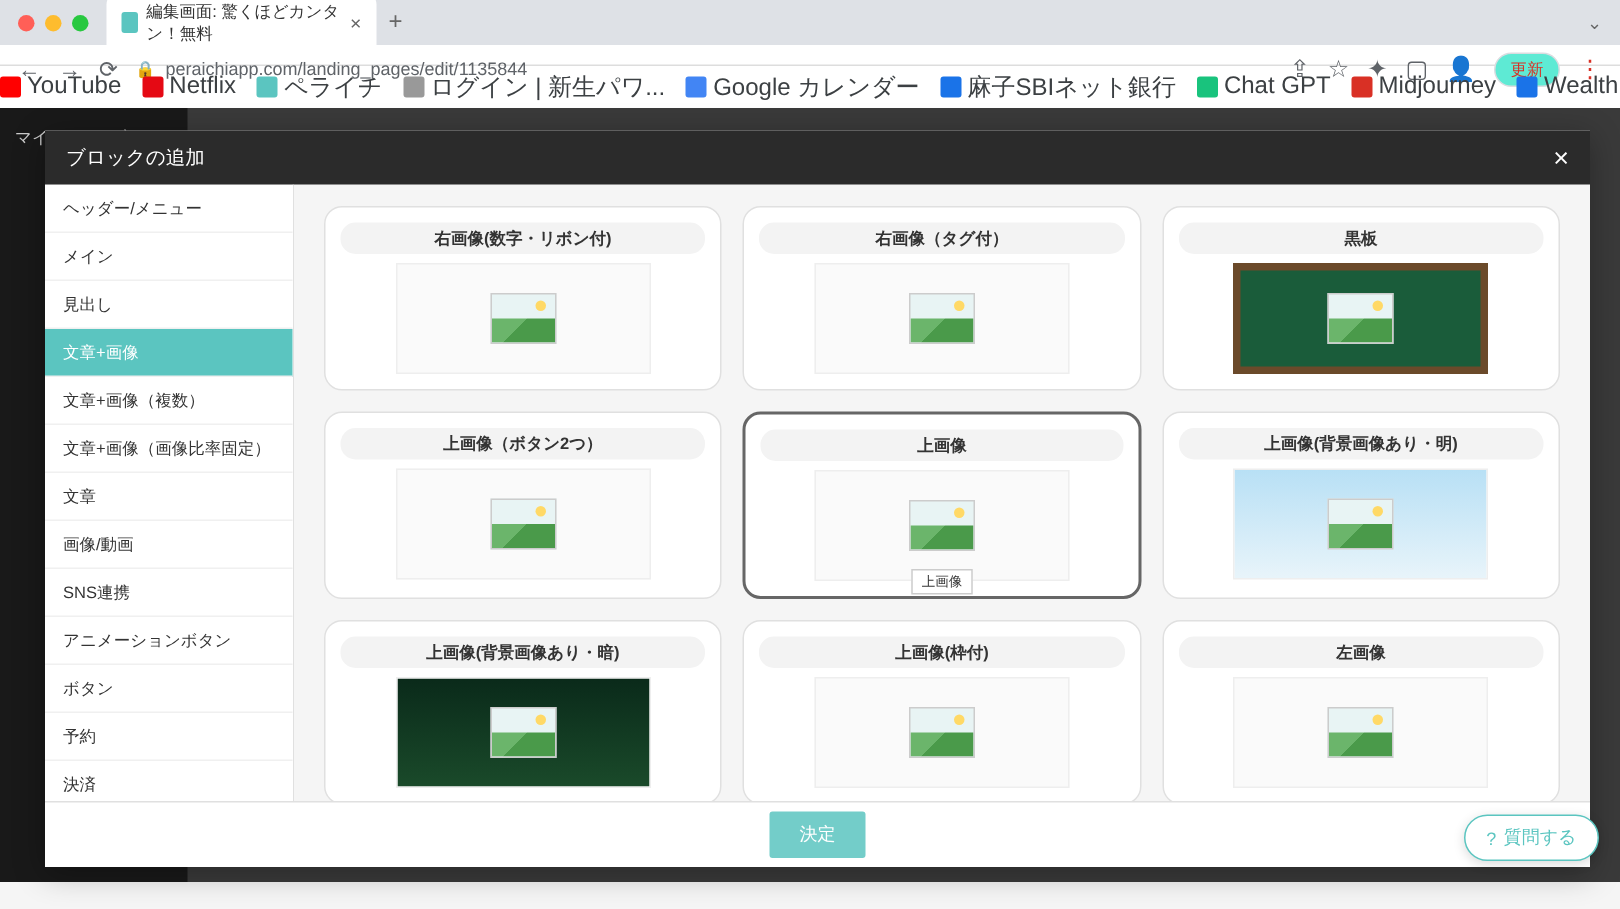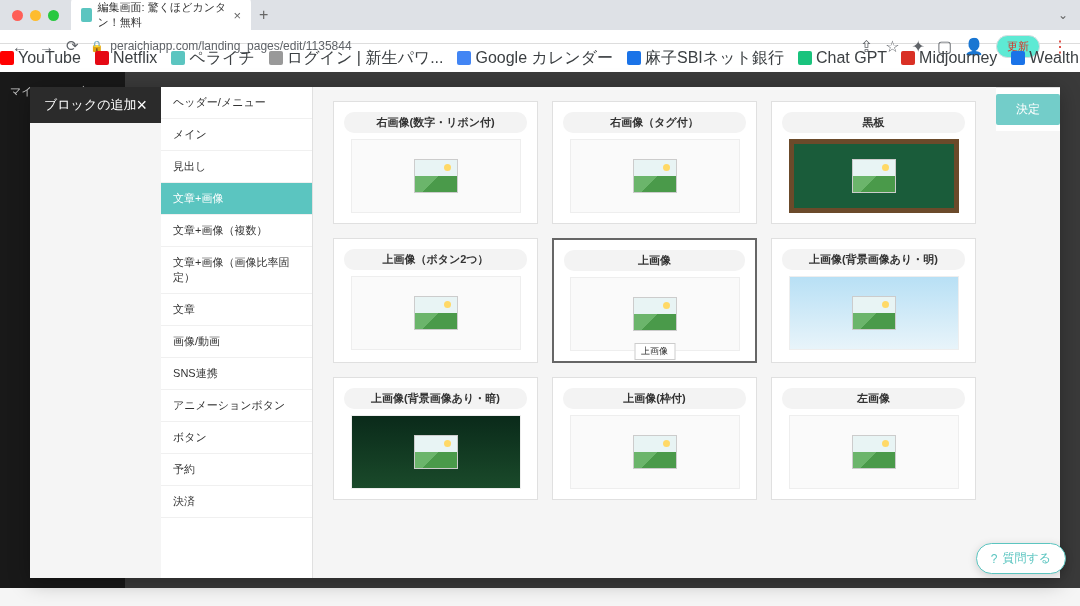--- a/index.html
+++ b/index.html
@@ -30,32 +30,32 @@
     .bookmarks-bar { height: 28px; display: flex; gap: 14px; padding: 0 0; font-size: 16px; color: #3c4043; background: #fff; }
     .bm-item { display: flex; align-items: center; gap: 4px; white-space: nowrap; }
     .bm-icon { width: 14px; height: 14px; border-radius: 2px; }
     
     
     .page-area { position: relative; height: 516px; background: #3a3a3a; }
     .side-dim { position: absolute; left: 0; top: 0; width: 125px; height: 100%; background: rgba(20,20,20,0.85); padding: 8px 0; color: #ccc; font-size: 10px; }
     .mypage-back { display: flex; align-items: center; justify-content: space-between; padding: 4px 10px; font-size: 11px; }
     
     
-    .modal { position: absolute; left: 30px; top: 15px; right: 20px; bottom: 10px; background: #f5f5f5; box-shadow: 0 4px 20px rgba(0,0,0,0.3); display: flex; flex-direction: row; }
+    .modal { position: absolute; left: 30px; top: 15px; right: 20px; bottom: 10px; background: #f5f5f5; box-shadow: 0 4px 20px rgba(0,0,0,0.3); display: flex; flex-direction: column; }
     .modal-header { height: 36px; background: #2b2b2b; color: #fff; display: flex; align-items: center; padding: 0 14px; font-size: 13px; font-weight: 500; }
     .modal-close { margin-left: auto; font-size: 18px; cursor: pointer; }
     .modal-body { flex: 1; display: flex; overflow: hidden; }
     
-    .sidebar { width: 152px; background: #fff; border-right: 1px solid #e0e0e0; overflow-y: auto; }
+    .sidebar { width: 166px; background: #fff; border-right: 1px solid #e0e0e0; overflow-y: auto; }
     .sidebar-item { padding: 8px 12px; font-size: 11px; color: #333; cursor: pointer; border-bottom: 1px solid #f0f0f0; }
     .sidebar-item.active { background: #5bc5c0; color: #fff; }
     
     .templates { flex: 1; padding: 14px 20px; overflow-y: auto; }
     .tpl-grid { display: grid; grid-template-columns: repeat(3, 1fr); gap: 14px; }
-    .tpl-card { background: #fff; border: 1px solid #e0e0e0; border-radius: 0; padding: 10px; display: flex; flex-direction: column; align-items: center; gap: 6px; cursor: pointer; }
+    .tpl-card { background: #fff; border: 1px solid #e0e0e0; border-radius: 12px; padding: 10px; display: flex; flex-direction: column; align-items: center; gap: 6px; cursor: pointer; }
     .tpl-card.selected { border: 2px solid #666; }
     .tpl-title { font-size: 11px; font-weight: 600; color: #333; text-align: center; background: #f3f3f3; width: 100%; border-radius: 10px; padding: 3px 0; }
     .tpl-preview { width: 170px; height: 74px; background: #fafafa; border: 1px solid #eee; display: flex; align-items: center; justify-content: center; position: relative; }
     .tpl-preview.blackboard { background: #1a5c3a; border: 5px solid #6b4a2a; }
     .tpl-preview.forest { background: linear-gradient(#0a2a1a, #1a4a2a); }
     .tpl-preview.sky { background: linear-gradient(#b8e0f5, #e8f4fa); }
     .mini-img { width: 44px; height: 34px; background: #e8f4f4; border: 1px solid #ccc; position: relative; overflow: hidden; }
     .mini-img::before { content: ""; position: absolute; bottom: 0; left: 0; right: 0; height: 16px; background: linear-gradient(135deg, #6bb56b 40%, #4a9a4a 40%); }
     .mini-img::after { content: ""; position: absolute; top: 4px; right: 6px; width: 7px; height: 7px; background: #ffd966; border-radius: 50%; }
     .tooltip { position: absolute; bottom: -10px; left: 50%; transform: translateX(-50%); background: #fff; border: 1px solid #ccc; padding: 1px 6px; font-size: 9px; color: #333; white-space: nowrap; }

